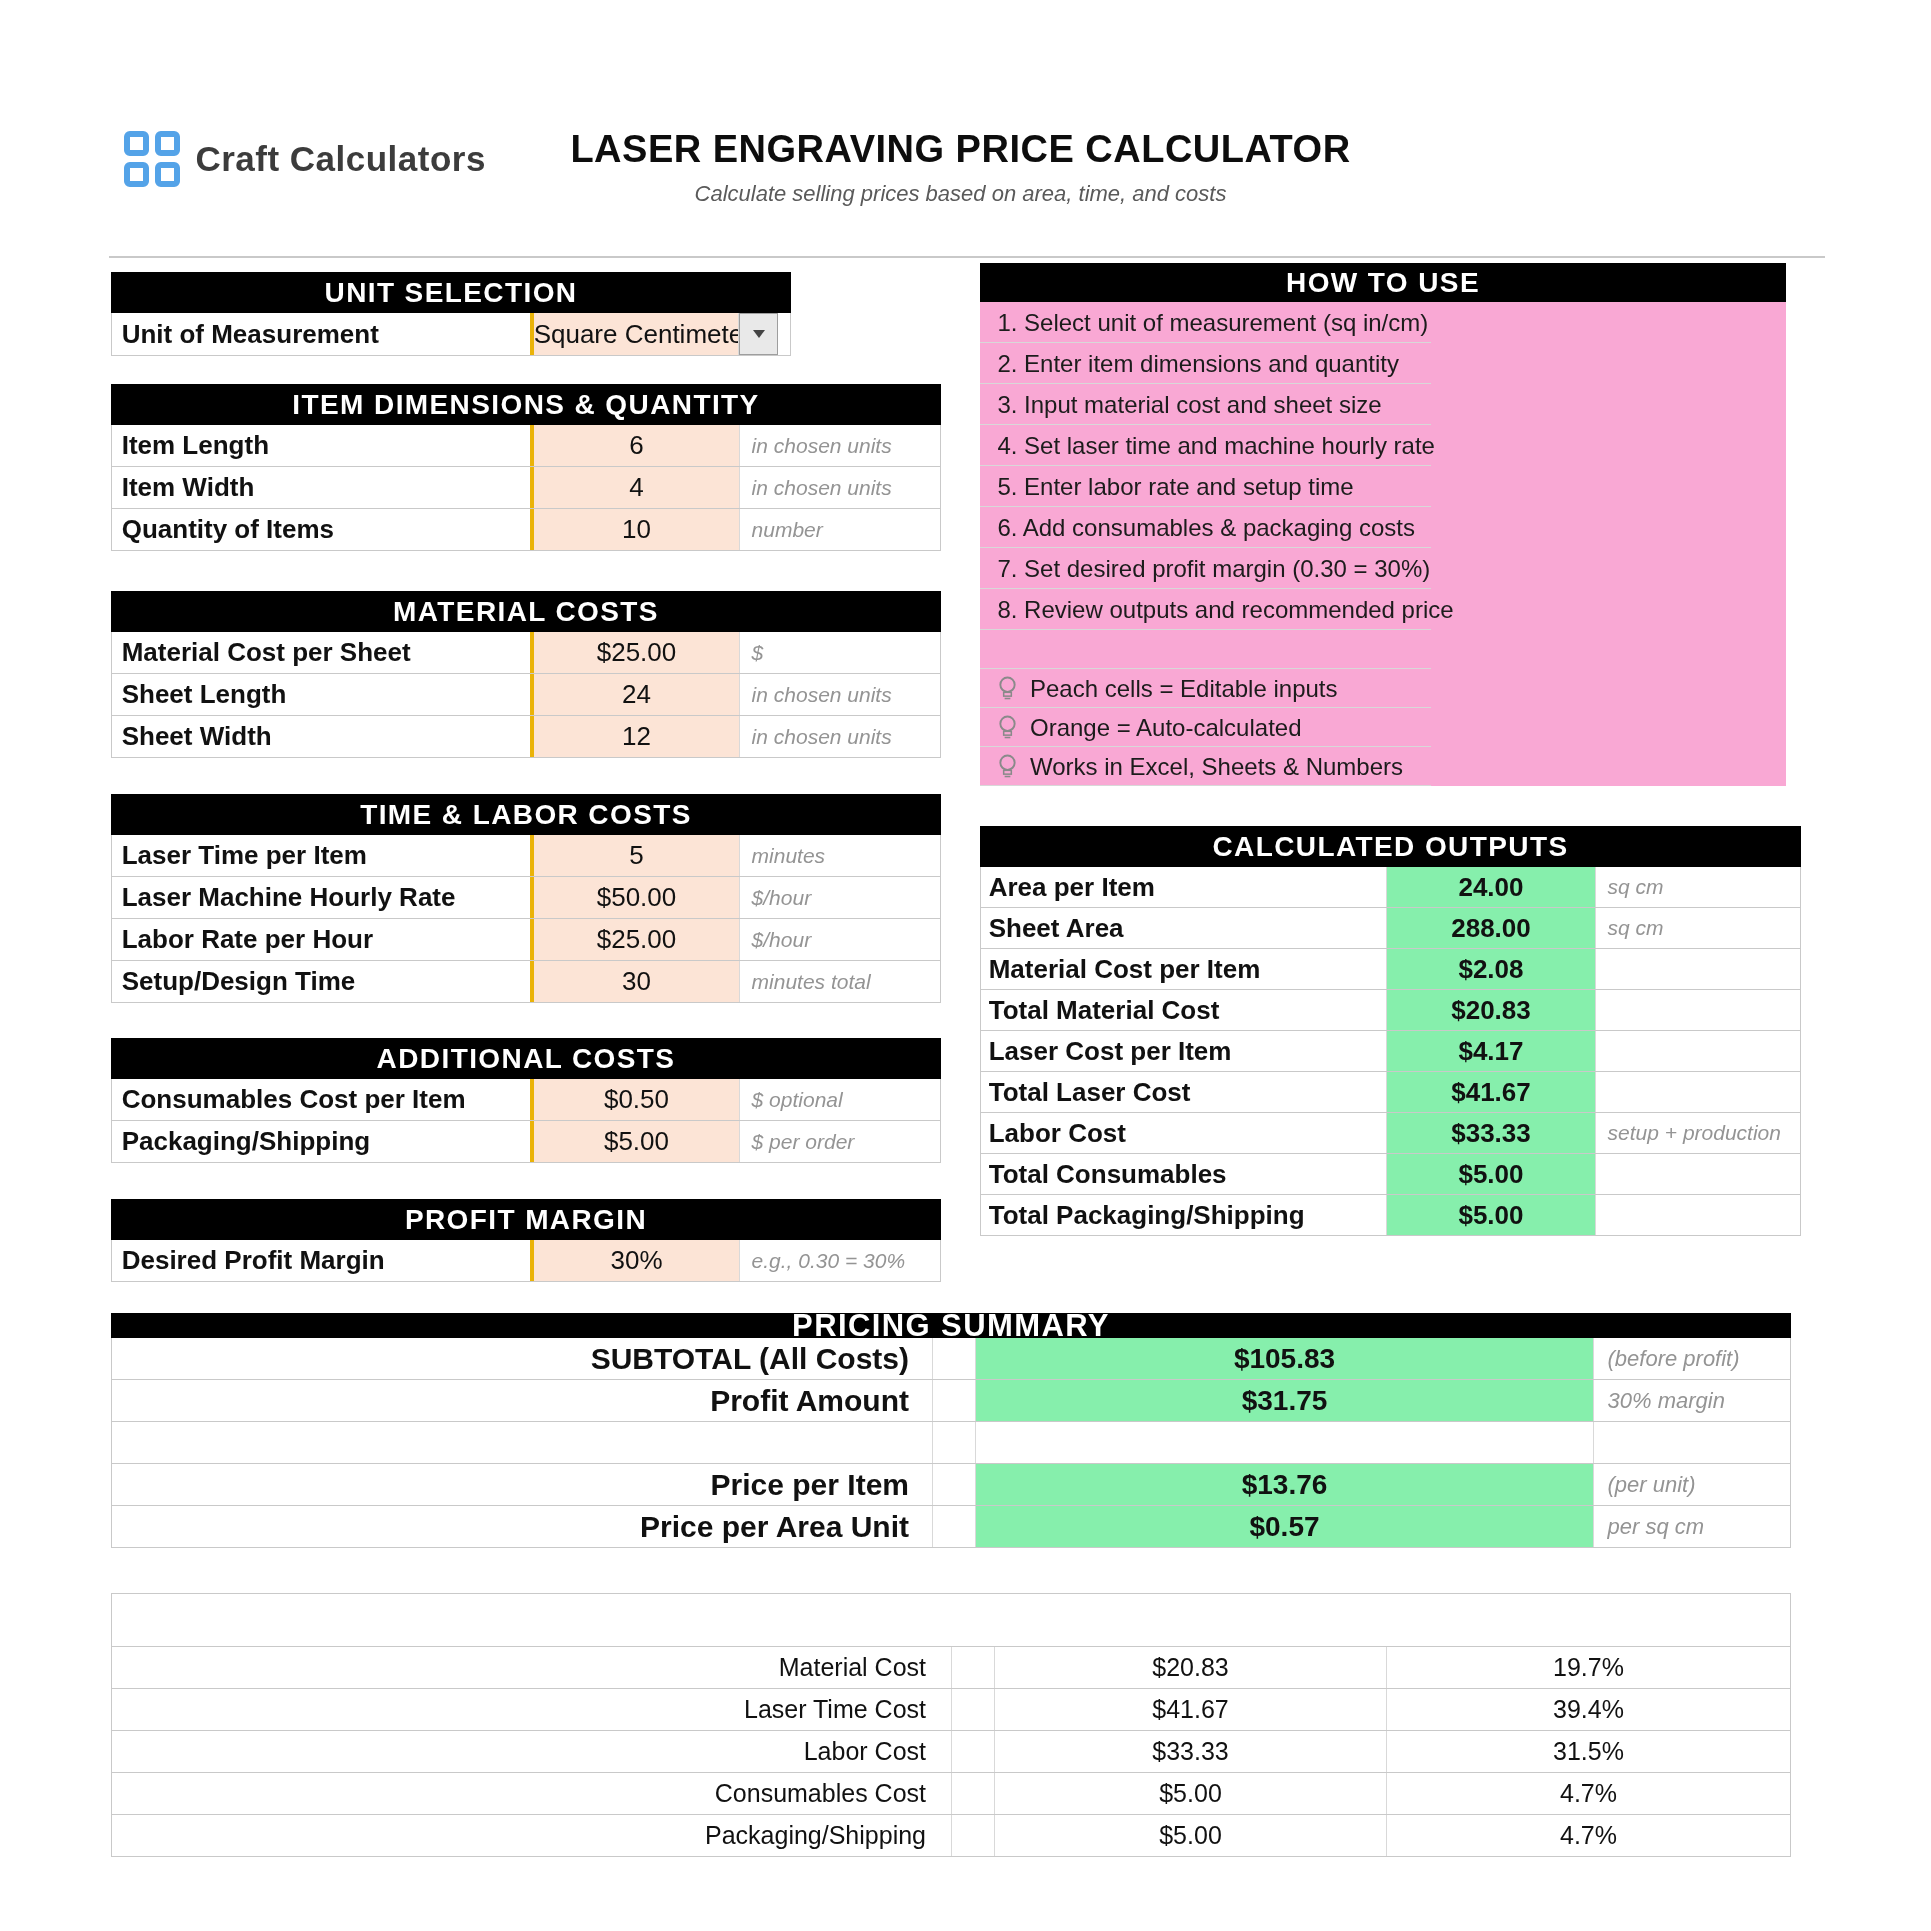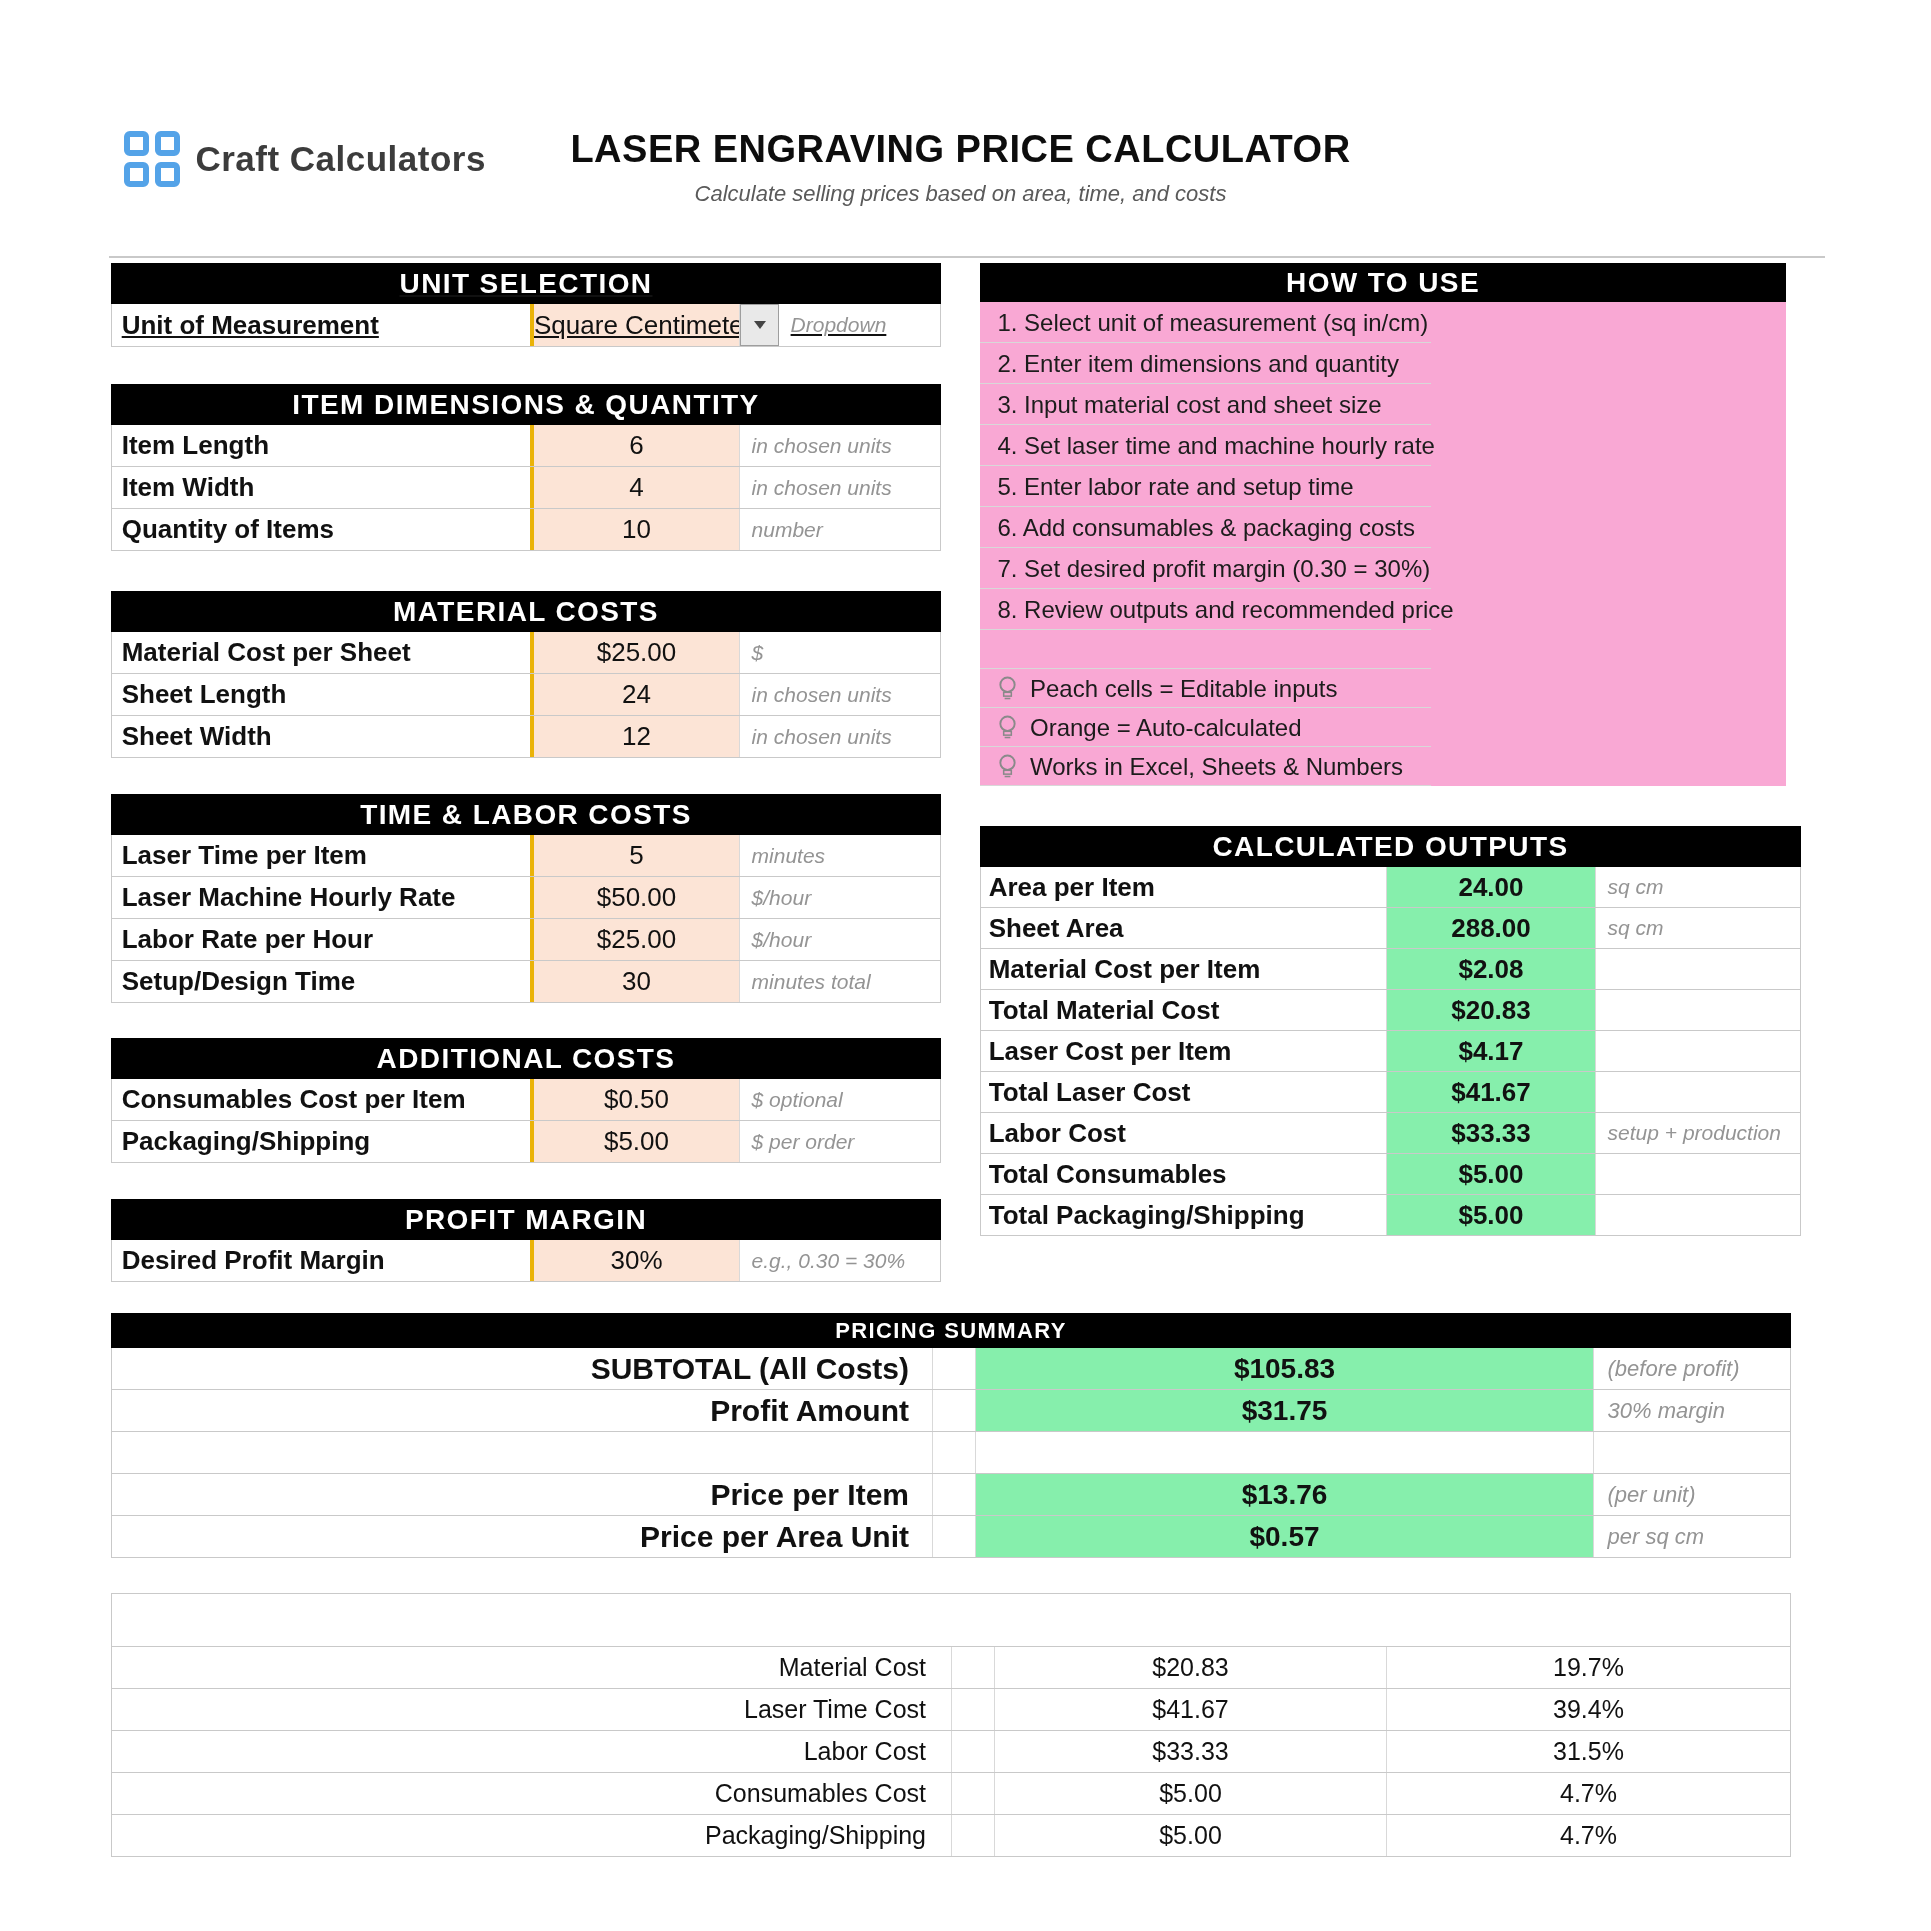--- a/index.html
+++ b/index.html
@@ -57,21 +57,21 @@
           border-right:1px solid #D9D9D9; white-space:nowrap; }
   .oval { width:209px; justify-content:center; font-size:26px; border-right:1px solid #D9D9D9; }
   .orow { height:41px; }
 
   
   .ps-label { width:821px; justify-content:flex-end; font-weight:bold; font-size:30px;
               padding-right:23px; border-right:1px solid #D9D9D9; white-space:nowrap; }
   .ps-gap   { width:43px; border-right:1px solid #D9D9D9; }
   .ps-val   { width:618px; justify-content:center; font-size:28px; border-right:1px solid #D9D9D9; }
   .ps-hint  { flex:1; font-style:italic; color:#949494; font-size:22px; padding-left:13.5px; white-space:nowrap; }
-  .ps-hdr   { height:35px; font-size:22px; }
+  .ps-hdr   { height:25px; font-size:31px; }
 
   
   .bk-label { width:840px; justify-content:flex-end; font-size:25px; padding-right:25px;
               border-right:1px solid #D9D9D9; white-space:nowrap; }
   .bk-gap   { width:43px; border-right:1px solid #D9D9D9; }
   .bk-amt   { width:392px; justify-content:center; font-size:25px; border-right:1px solid #D9D9D9; }
   .bk-pct   { flex:1; justify-content:center; font-size:25px; }
   .bk-blank { height:54px; border-top:1px solid #C9C9C9; }
 </style>
 </head>
@@ -87,21 +87,21 @@
         <span></span>
     </div>
     <div class="brand-name">Craft Calculators</div>
   </div>
   <div class="titleblock">
     <div class="main-title">LASER ENGRAVING PRICE CALCULATOR</div>
     <div class="subtitle">Calculate selling prices based on area, time, and costs</div>
   </div>
   <div class="hairline"></div>
 
-  <div class="section" style="left:111px; top:263px; width:830px;text-decoration:underline;">
+  <div class="section" style="left:111px; top:272px; width:680px;">
     <div class="hdr">UNIT SELECTION</div>
     <div class="trow unit-row">
       <div class="cell lab">Unit of Measurement</div>
       <div class="cell val peach">
         <span class="clipped">Square Centimeters</span>
       </div>
       <div class="dd-btn">
         <span class="dd-arrow"></span>
       </div>
       <div class="cell hint">Dropdown</div>

